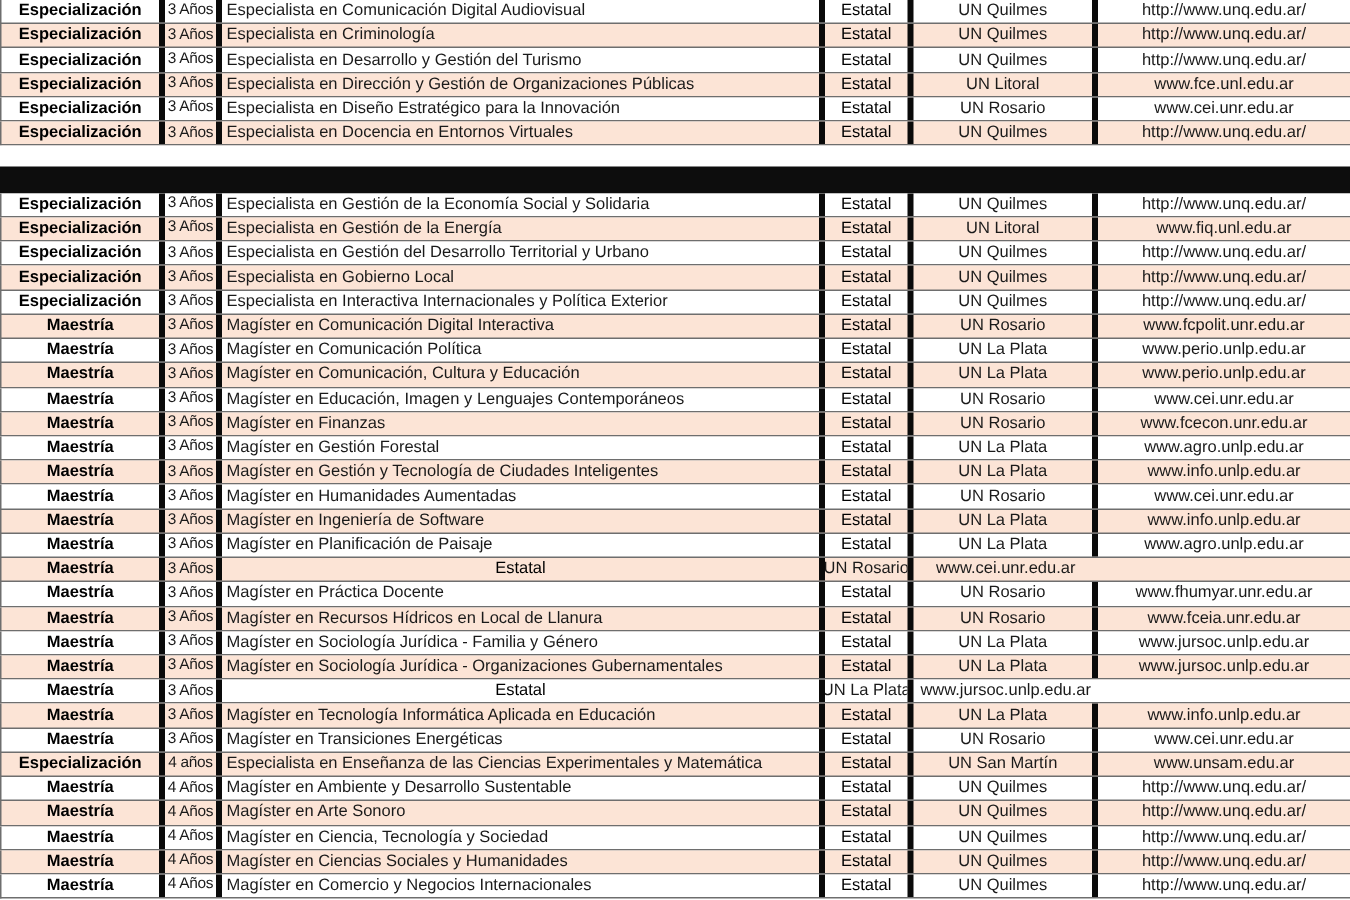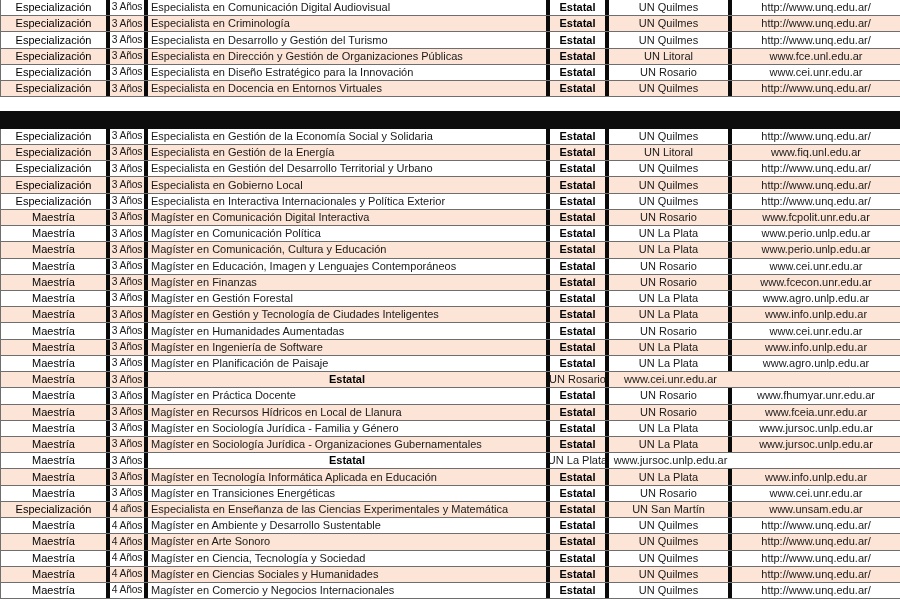--- a/index.html
+++ b/index.html
@@ -21,24 +21,24 @@
   .spacer{height:14px;flex:0 0 14px;background:#ffffff;}
   .band{height:17.5px;flex:0 0 17.5px;background:#0d0d0d;}
   .cell{
     box-sizing:border-box;
     border-right:4px solid #0a0a0a;
     display:flex;align-items:center;justify-content:center;
     font-size:11px;line-height:1;color:#1a1a1a;
     white-space:nowrap;overflow:hidden;
   }
   .cell:last-child{border-right:none;}
-  .c-type{font-weight:normal;color:#000;}
+  .c-type{font-weight:bold;color:#000;}
   .c-dur{font-size:10.3px;letter-spacing:-0.2px;}
   .c-name{justify-content:flex-start;padding-left:3px;}
-  .c-sector{font-weight:bold;color:#000;}
+  .c-sector{font-weight:normal;color:#000;}
 </style>
 </head>
 <body>
 
 <div class="sheet" id="sheet">
     <div class="row white">
       <div class="cell c-type">Especialización</div>
       <div class="cell c-dur">3 Años</div>
       <div class="cell c-name">Especialista en Comunicación Digital Audiovisual</div>
       <div class="cell c-sector">Estatal</div>

